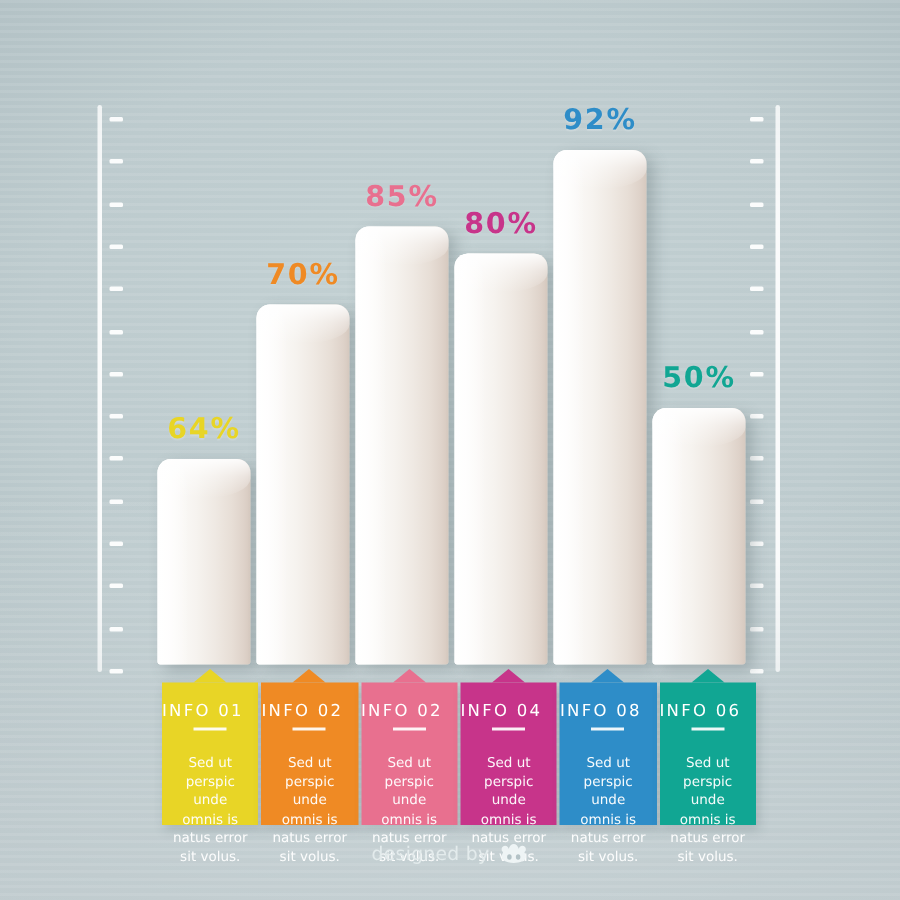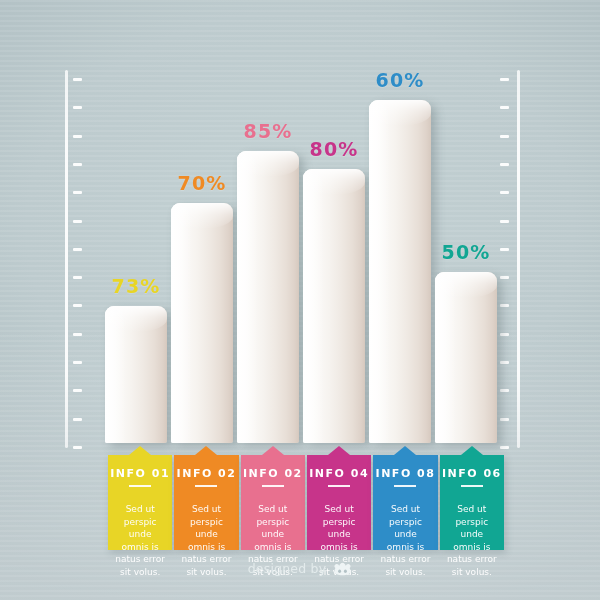--- a/index.html
+++ b/index.html
@@ -136,24 +136,24 @@
   .card-notch {
     position: absolute;
     top: -9px;
     left: 50%;
     transform: translateX(-50%);
     width: 0; height: 0;
     border-left: 11px solid transparent;
     border-right: 11px solid transparent;
   }
   .card-title {
-    text-align: center;
+    text-align: left;
     color: #ffffff;
     font-size: 11px;
-    font-weight: 700;
+    font-weight: 400;
     letter-spacing: 1.5px;
   }
   .card-rule {
     width: 22px;
     height: 2px;
     margin: 5px auto 6px auto;
     background: rgba(255,255,255,0.92);
   }
   .card-body {
     text-align: center;
@@ -232,25 +232,25 @@
 
   <div id="bars">
       <div class="bar" style="left: 105px; top: 305.8px; width: 62px; height: 137.2px;"></div>
       <div class="bar" style="left: 171px; top: 202.9px; width: 62px; height: 240.1px;"></div>
       <div class="bar" style="left: 237px; top: 151.45px; width: 62px; height: 291.55px;"></div>
       <div class="bar" style="left: 303px; top: 168.6px; width: 62px; height: 274.4px;"></div>
       <div class="bar" style="left: 369px; top: 100px; width: 62px; height: 343px;"></div>
       <div class="bar" style="left: 435px; top: 271.5px; width: 62px; height: 171.5px;"></div>
     </div>
   <div id="bar-labels">
-      <div class="bar-label" style="color: rgb(232, 213, 38); left: 136px; top: 274.8px; transform: translateX(-50%);">73%</div>
+      <div class="bar-label" style="color: rgb(232, 213, 38); left: 136px; top: 274.8px; transform: translateX(-50%);">64%</div>
       <div class="bar-label" style="color: rgb(239, 138, 36); left: 202px; top: 171.9px; transform: translateX(-50%);">70%</div>
       <div class="bar-label" style="color: rgb(232, 112, 143); left: 268px; top: 120.45px; transform: translateX(-50%);">85%</div>
       <div class="bar-label" style="color: rgb(199, 52, 138); left: 334px; top: 137.6px; transform: translateX(-50%);">80%</div>
-      <div class="bar-label" style="color: rgb(46, 141, 200); left: 400px; top: 69px; transform: translateX(-50%);">60%</div>
+      <div class="bar-label" style="color: rgb(46, 141, 200); left: 400px; top: 69px; transform: translateX(-50%);">92%</div>
       <div class="bar-label" style="color: rgb(17, 166, 147); left: 466px; top: 240.5px; transform: translateX(-50%);">50%</div>
     </div>
 
   <div id="cards">
       <div class="card" style="background: rgb(232, 213, 38);">
         <div class="card-notch" style="border-bottom: 9px solid rgb(232, 213, 38);"></div>
         <div class="card-title">INFO 01</div>
         <div class="card-rule"></div>
         <div class="card-body">Sed ut perspic unde omnis is natus error sit volus.</div>
       </div>

